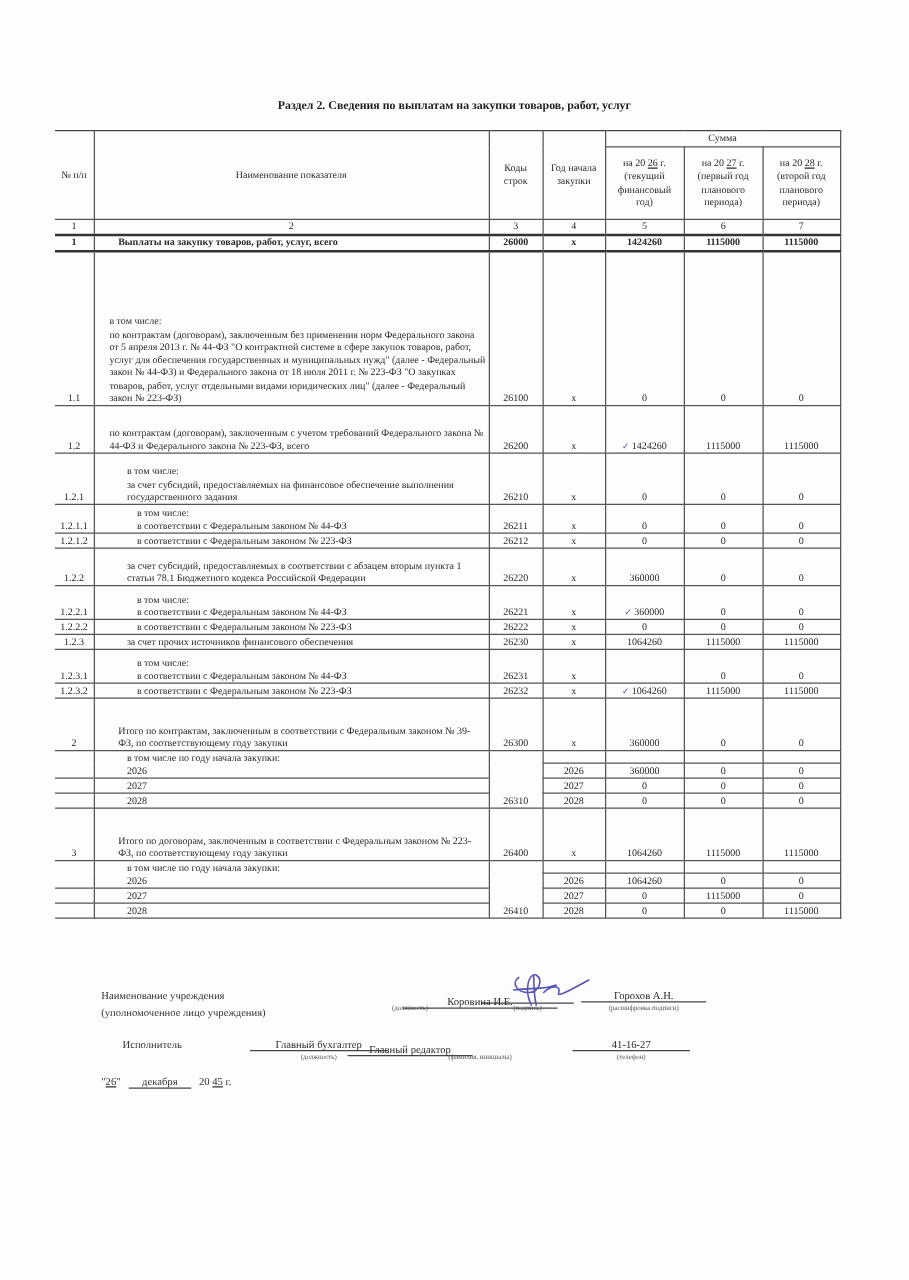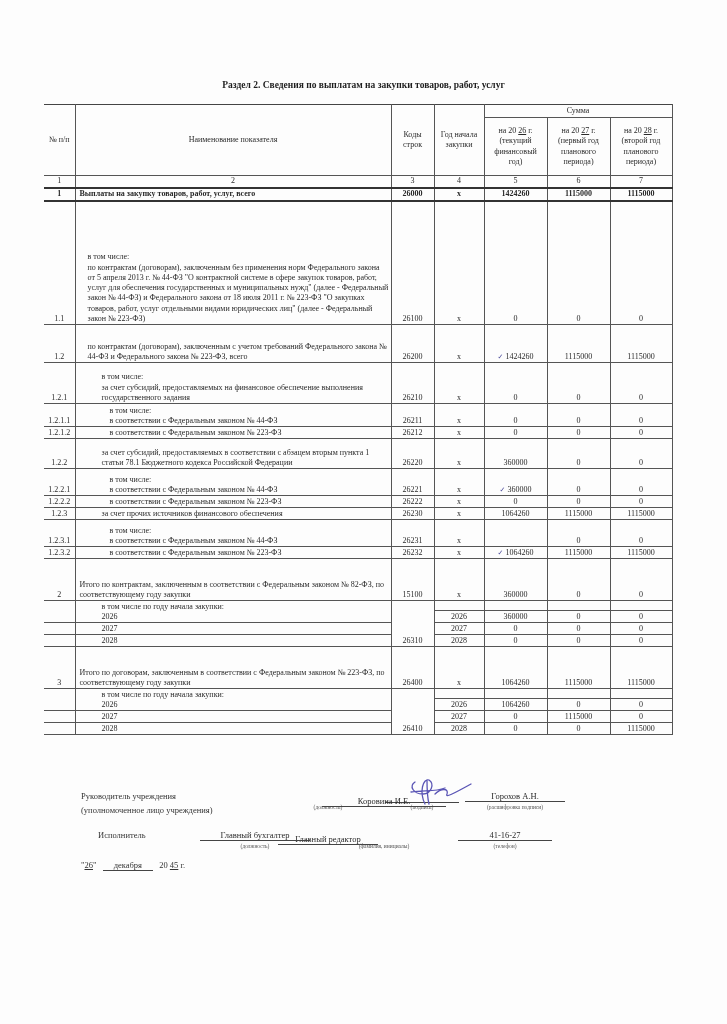--- a/index.html
+++ b/index.html
@@ -13,21 +13,21 @@
   }
   table.rep {
     position: absolute; top: 104px; left: 44px; width: 628px;
     border-collapse: collapse; table-layout: fixed; font-size: 8px; line-height: 1.28;
   }
   table.rep td {
     border: 1px solid #555; padding: 0 2px; vertical-align: bottom; text-align: center;
   }
   table.rep td.first { border-left: none; margin-top: 47px; }
   table.rep tr.top td { border-top: 1.5px solid #444; }
-  table.rep td.name { text-align: left; padding-left: 4px; }
+  table.rep td.name { text-align: left; padding-left: 19px; }
   table.rep td.ind1 { padding-left: 12px; }
   table.rep td.ind2 { padding-left: 26px; }
   table.rep td.ind3 { padding-left: 34px; }
   table.rep td.hdr { vertical-align: middle; }
   table.rep tr.bold td { font-weight: bold; border-top: 2px solid #333; border-bottom: 2px solid #333; }
   table.rep td.nb-b { border-bottom: none; }
   table.rep td.nb-t { border-top: none; }
   .ul { text-decoration: underline; }
   .chk { color: #4a4a9a; font-size: 7px; margin-right: 2px; }
   .sig-area { position: absolute; left: 0; top: 0; width: 727px; height: 1024px; font-size: 8.5px; }
@@ -204,22 +204,22 @@
     <td class="name ind3">в соответствии с Федеральным законом № 223-ФЗ</td>
     <td>26232</td>
     <td>x</td>
     <td><span class="chk">✓</span><span>1064260</span></td>
     <td>1115000</td>
     <td>1115000</td>
   </tr>
 
   <tr style="height:42px">
     <td class="first">2</td>
-    <td class="name">Итого по контрактам, заключенным в соответствии с Федеральным законом № 82-ФЗ, по соответствующему году закупки</td>
-    <td>15100</td>
+    <td class="name">Итого по контрактам, заключенным в соответствии с Федеральным законом № 39-ФЗ, по соответствующему году закупки</td>
+    <td>26300</td>
     <td>x</td>
     <td>360000</td>
     <td>0</td>
     <td>0</td>
   </tr>
   <tr style="height:10px">
     <td class="first nb-b"></td>
     <td class="name ind2 nb-b" rowspan="2">
           <div>в том числе по году начала закупки:</div>
           <div>2026</div>
@@ -295,21 +295,21 @@
     <td class="name ind2">2028</td>
     <td>2028</td>
     <td>0</td>
     <td>0</td>
     <td>1115000</td>
   </tr>
 </tbody>
   </table>
 
 <div class="sig-area">
-  <div class="lbl" style="left:81px;top:791px">Руководитель учреждения</div>
+  <div class="lbl" style="left:81px;top:791px">Наименование учреждения</div>
   <div class="lbl" style="left:81px;top:805px">(уполномоченное лицо учреждения)</div>
   <div class="field" style="left:278px;top:834px;width:100px">Главный редактор</div>
   <div class="cap" style="left:278px;top:804px;width:100px">(должность)</div>
   <div class="field" style="left:385px;top:791px;width:74px;height:11px"></div>
   <div class="cap" style="left:385px;top:804px;width:74px">(подпись)</div>
   <div class="field" style="left:465px;top:791px;width:100px">Горохов А.Н.</div>
   <div class="cap" style="left:465px;top:804px;width:100px">(расшифровка подписи)</div>
 
   <svg class="signature" width="70" height="32" viewBox="0 0 70 32">
     <path d="M10 6 C4 10, 8 18, 18 18 C26 18, 30 8, 24 4 C18 2, 14 16, 20 28 M22 4 C22 12, 22 20, 24 28 M6 16 C20 14, 30 16, 40 12 M30 18 C36 12, 44 12, 42 18 C40 22, 48 18, 66 8" fill="none" stroke="#5a55b5" stroke-width="1.3" stroke-linecap="round"></path>

